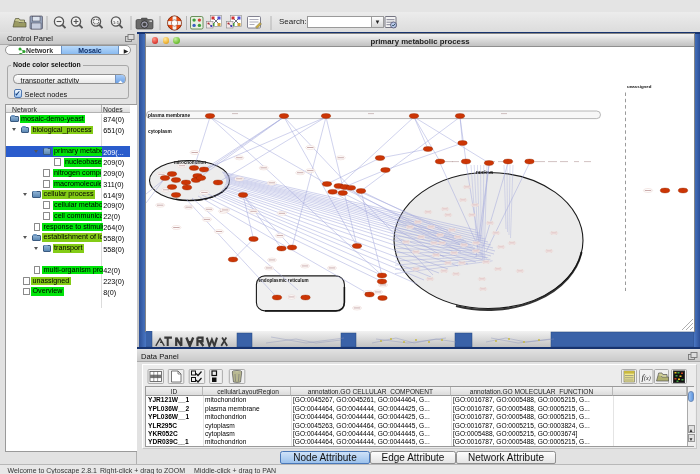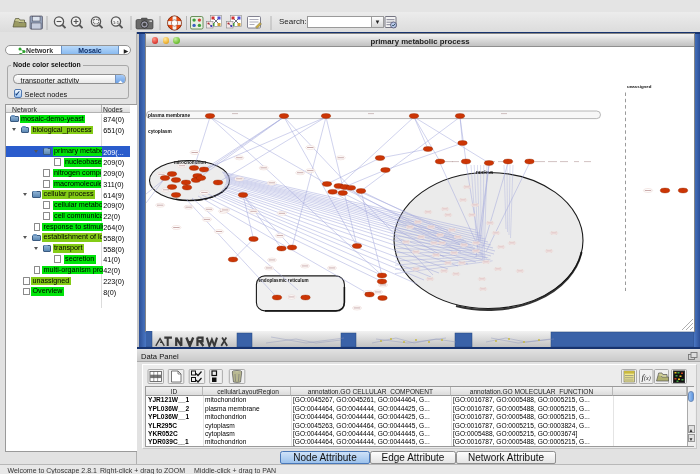--- a/index.html
+++ b/index.html
@@ -174,20 +174,27 @@
           <path d="M7.2 8.5 l1 1 l2-2.2" fill="none" stroke="#134" stroke-width="0.8"></path>
         </g>
       </svg>
     <span id="searchlbl">Search:</span>
     <div id="searchfield">
         <div class="arr">▼</div>
       </div>
   </div>
 
   <div class="abs" id="cpanel">
+    <div id="cp-head">
+        <span>Control Panel</span>
+        <svg width="10" height="8" style="position:absolute;right:2px;top:2px">
+          <rect x="0.5" y="2.5" width="6" height="5" fill="none" stroke="#777" stroke-width="0.9"></rect>
+          <rect x="3" y="0.5" width="6" height="5" fill="#ddd" stroke="#777" stroke-width="0.9"></rect>
+        </svg>
+      </div>
     <div id="cp-tabs">
       <div id="tab-network"><svg width="8" height="9" style="position:absolute;left:12px;top:1px">
             <circle cx="2" cy="2" r="1.5" fill="#2aa02a"></circle>
             <circle cx="6" cy="4.5" r="1.5" fill="#2aa02a"></circle>
             <circle cx="2.5" cy="7.5" r="1.5" fill="#2aa02a"></circle>
             <line x1="2" y1="2" x2="6" y2="4.5" stroke="#2aa02a" stroke-width="0.7"></line>
             <line x1="6" y1="4.5" x2="2.5" y2="7.5" stroke="#2aa02a" stroke-width="0.7"></line>
           </svg>Network</div>
       <div id="tab-mosaic">Mosaic</div>
       <div id="tab-arrow">▶</div>
@@ -268,25 +275,20 @@
             <div class="tri" style="left:17.1px"></div>
             <div class="fold" style="left:26.3px"></div>
             <div class="lbl bgR" style="left:36.1px;width:60px;overflow:hidden;">establishment of loc</div>
             <span class="cnt">558(0)</span>
           </div>
       <div class="trow" style="top:129.36px">
             <div class="tri" style="left:28.1px"></div>
             <div class="fold" style="left:36.7px"></div>
             <div class="lbl bgR" style="left:46.6px;">transport</div>
             <span class="cnt">558(0)</span>
-          </div>
-      <div class="trow" style="top:140.14px">
-            <div class="page" style="left:48.4px"></div>
-            <div class="lbl bgG" style="left:57.6px;">secretion</div>
-            <span class="cnt">41(0)</span>
           </div>
       <div class="trow" style="top:150.92px">
             <div class="page" style="left:27.7px"></div>
             <div class="lbl bgG" style="left:36.1px;width:60.5px;overflow:hidden;">multi-organism proc</div>
             <span class="cnt">42(0)</span>
           </div>
       <div class="trow" style="top:161.70px">
             <div class="page" style="left:17.4px"></div>
             <div class="lbl bgR" style="left:25.0px;">unassigned</div>
             <span class="cnt">223(0)</span>

